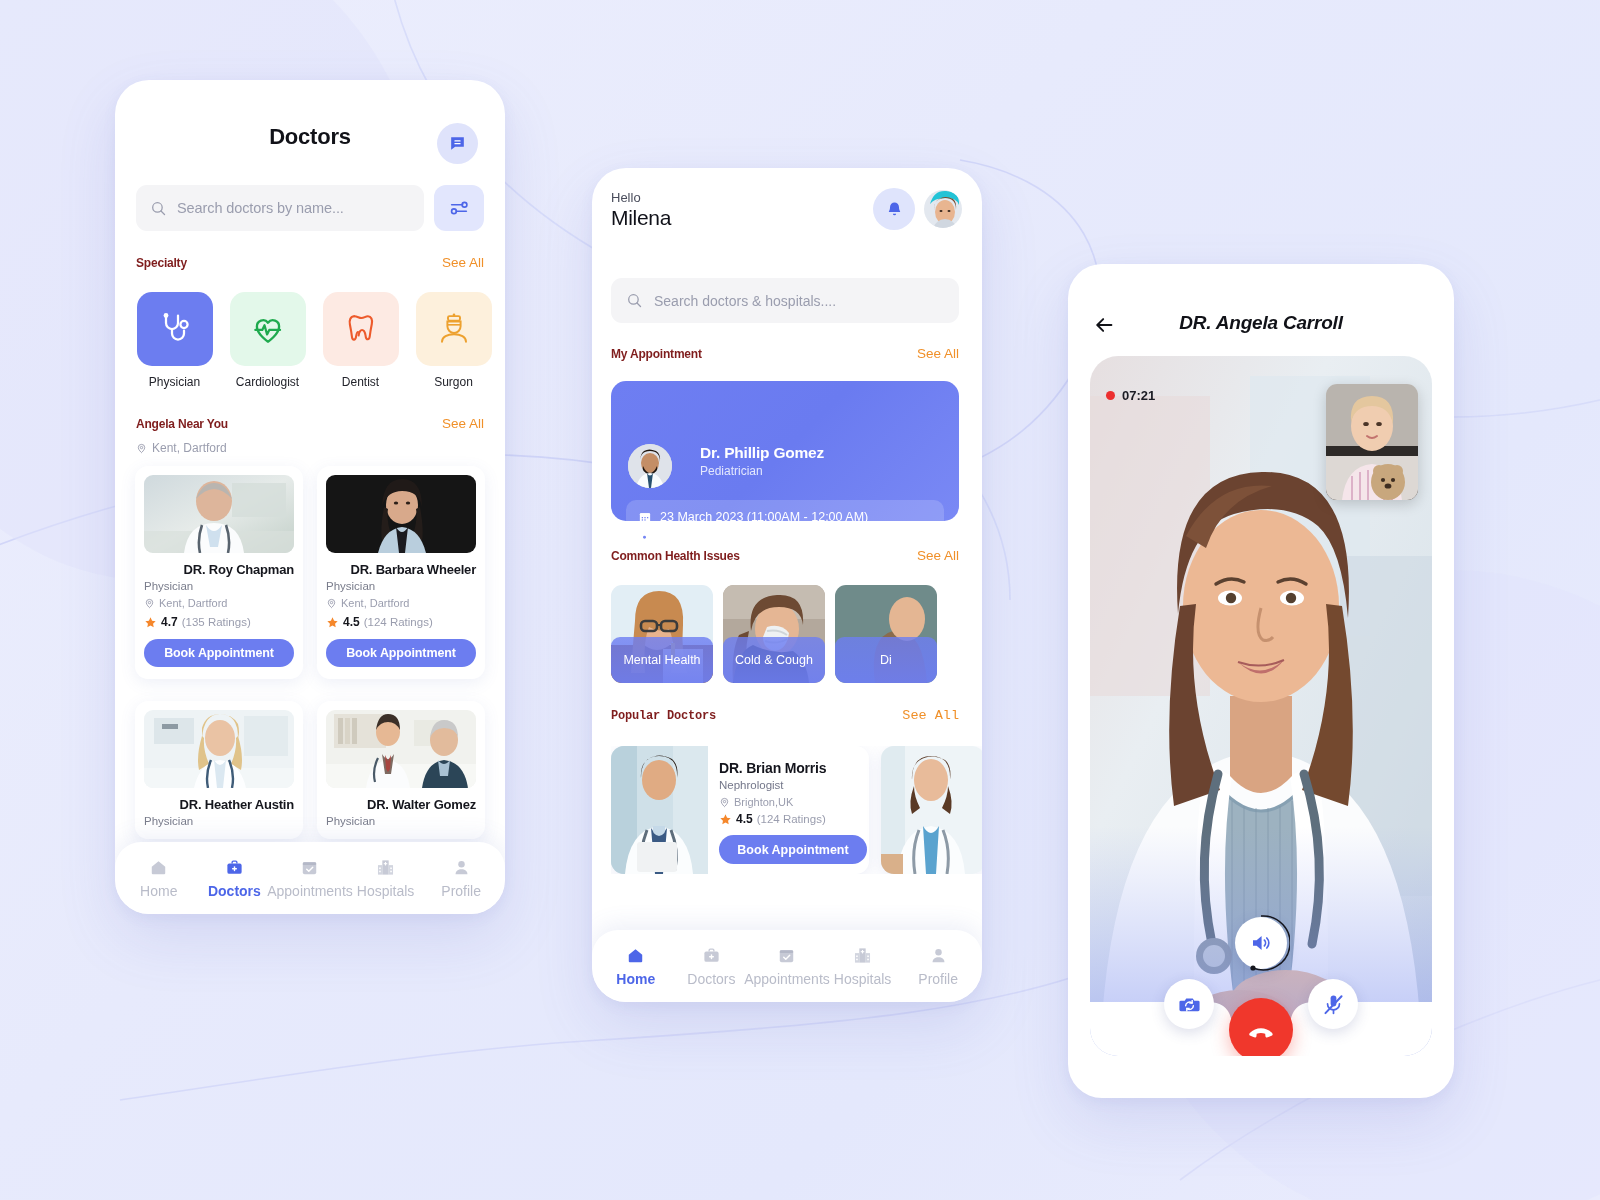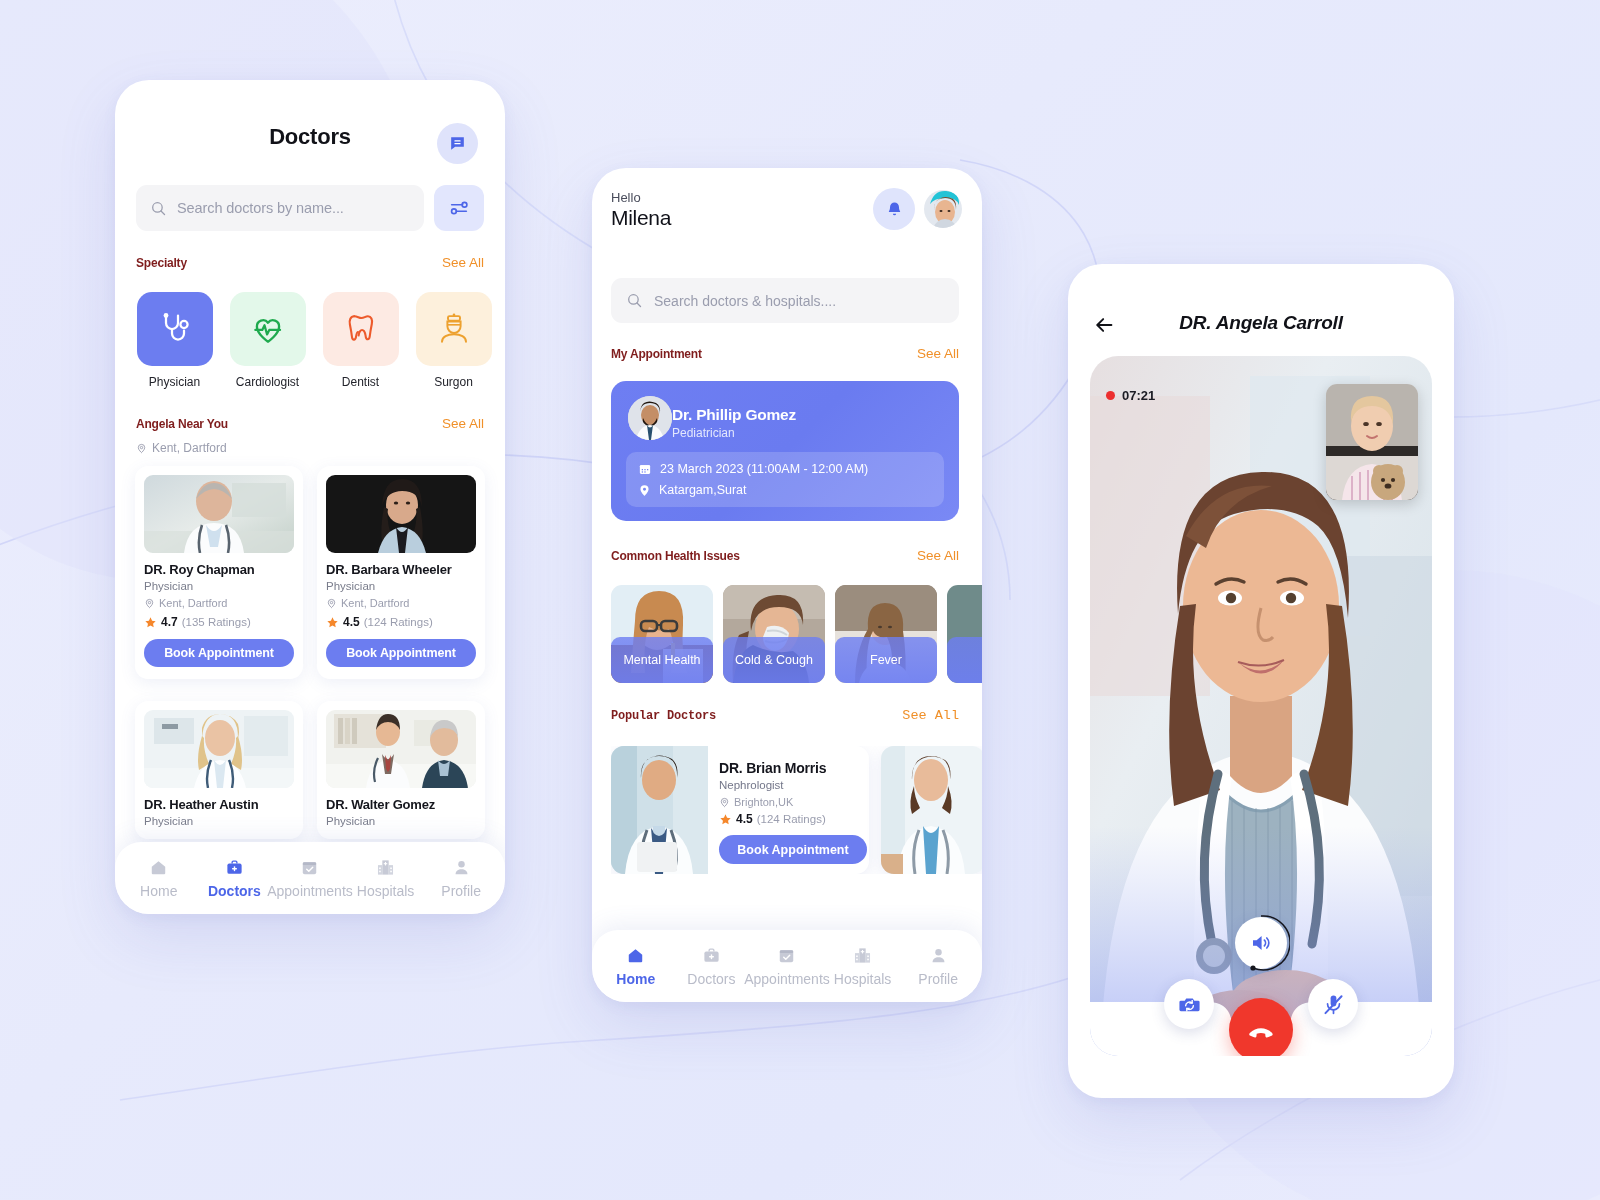--- a/index.html
+++ b/index.html
@@ -55,21 +55,21 @@
   .spec { width: 79px; display: flex; flex-direction: column; align-items: center; gap: 9px; }
   .spec .tile { width: 76px; height: 74px; border-radius: 15px; display:flex; align-items:center; justify-content:center; }
   .spec .lbl { font-size: 12px; color: #23242c; font-weight: 500; }
 
   .doc-grid { position: absolute; left: 133px; top: 466px; width: 358px; display:flex; flex-wrap:wrap; gap: 22px 22px; }
   .doc-card {
     width: 168px; background: #fff; border-radius: 13px; padding: 9px 9px 12px 9px;
     box-shadow: 0 4px 16px rgba(92,104,190,0.10);
   }
   .doc-photo { width: 150px; height: 78px; border-radius: 9px; overflow:hidden; position: relative; }
-  .doc-name { font-size: 13px; font-weight: bold; color: #15161d; margin-top: 9px; letter-spacing: -0.2px;}
+  .doc-name { font-size: 13px; font-weight: bold; color: #15161d; margin-top: 9px; letter-spacing: -0.2px; text-align: right;}
   .doc-spec { font-size: 11.5px; color: #7a7d8c; margin-top: 3px; }
   .doc-loc { font-size: 11px; color: #9a9dae; margin-top: 5px; display:flex; align-items:center; gap:4px; }
   .doc-rate { font-size: 11.5px; margin-top: 6px; display:flex; align-items:center; gap:4px; }
   .doc-rate b { color: #15161d; font-size: 12px; }
   .doc-rate span { color: #9a9dae; }
   .book-btn {
     margin-top: 10px; width: 150px; height: 28px; border-radius: 14px;
     background: #6c7df0; color: #fff; font-size: 12.5px; font-weight: 600;
     display:flex; align-items:center; justify-content:center; border: none; letter-spacing:-0.1px;
   }
@@ -96,21 +96,21 @@
   .bell-btn { position:absolute; right: 67px; top: 20px; width: 42px; height: 42px; border-radius:50%;
               background:#dfe4fc; display:flex; align-items:center; justify-content:center; }
   .avatar-hd { position:absolute; right: 18px; top: 20px; width: 42px; height: 42px; border-radius:50%;
                overflow:hidden; border: 2px solid #fff; }
   .p2-search { position:absolute; left: 19px; top: 110px; width: 348px; height: 45px; background:#f4f4f6;
                border-radius: 11px; display:flex; align-items:center; padding: 0 15px; gap: 11px; }
   .p2-search .ph { font-size: 14px; color:#9a9dae; }
 
   .appt-card { position:absolute; left: 19px; top: 213px; width: 348px; height: 140px;
                border-radius: 15px; background: linear-gradient(135deg,#6e7ef2 0%,#6a7bf0 50%,#7a89f5 100%); }
-  .appt-top { display:flex; align-items:flex-end; gap: 0; padding: 15px 0 0 17px; }
+  .appt-top { display:flex; align-items:flex-start; gap: 28px; padding: 15px 0 0 17px; margin-top: 48px; }
   .appt-ava { width: 44px; height: 44px; border-radius:50%; overflow:hidden; background:#d8dce6; }
   .appt-dn { color:#fff; font-size: 15.5px; font-weight: bold; letter-spacing:-0.2px; }
   .appt-ds { color: #e3e7fd; font-size: 12px; margin-top: 2px; }
   .appt-info { margin: 12px 15px 0 15px; background: rgba(255,255,255,0.17); border-radius: 10px;
                padding: 10px 12px; display:flex; flex-direction:column; gap: 7px; }
   .appt-line { display:flex; align-items:center; gap: 8px; color:#fff; font-size: 12.5px; }
 
   .issues-row { position:absolute; left: 19px; top: 588px; display:flex; gap: 10px; width: 372px; overflow:hidden; }
   .issue { width: 102px; height: 98px; border-radius: 11px; position: relative; overflow:hidden; flex: 0 0 auto; }
   .issue .cap { position:absolute; left:0; bottom:0; width:100%; height: 46px;
@@ -539,33 +539,20 @@
         <path d="M26 46 q-6 26 0 52 h-16 q-2 -32 6 -48z" fill="#6d4a33"></path>
         <path d="M10 98 q4 -32 20 -38 q20 10 40 6 q14 10 16 32z" fill="#2a2a2e"></path>
         <path d="M44 42 q14 -4 22 6 q-2 16 -14 18 q-12 -2 -12 -14z" fill="#eef1f3"></path>
         <path d="M44 46 q12 -2 20 4" fill="none" stroke="#cfd5d9" stroke-width="2"></path>
         <path d="M42 56 q12 4 22 -2" fill="none" stroke="#cfd5d9" stroke-width="2"></path>
       </svg>
       <div class="cap">Cold &amp; Cough</div>
     </div>
     <div class="issue">
       <svg width="102" height="98" viewBox="0 0 102 98" preserveAspectRatio="none">
-        <rect width="102" height="98" fill="#8f8173"></rect>
-        <rect x="0" y="0" width="102" height="46" fill="#9b8d7e"></rect>
-        <rect x="0" y="46" width="102" height="52" fill="#e7e2dc"></rect>
-        <ellipse cx="50" cy="42" rx="15" ry="18" fill="#e9c0a0"></ellipse>
-        <path d="M33 44 q-2 -26 17 -26 q20 0 18 28 q4 26 2 52 h-14 q4 -30 -4 -46 q-10 2 -14 -6 q-8 14 -6 52 h-12 q0 -32 13 -54z" fill="#8a6543"></path>
-        <path d="M24 98 q4 -20 26 -22 q22 2 26 22z" fill="#f2efe9"></path>
-        <ellipse cx="45" cy="42" rx="2" ry="1.3" fill="#4a3a2e"></ellipse>
-        <ellipse cx="55" cy="42" rx="2" ry="1.3" fill="#4a3a2e"></ellipse>
-      </svg>
-      <div class="cap">Fever</div>
-    </div>
-    <div class="issue">
-      <svg width="102" height="98" viewBox="0 0 102 98" preserveAspectRatio="none">
         <rect width="102" height="98" fill="#6f8b8a"></rect>
         <path d="M40 98 q-6 -46 18 -52 q30 -4 34 52z" fill="#8a6b4c"></path>
         <ellipse cx="72" cy="34" rx="18" ry="22" fill="#e4b693"></ellipse>
       </svg>
       <div class="cap">Di</div>
     </div>
   </div>
 
   <div class="sec-head" style="left:19px;top:540px;width:348px;font-family:Liberation Mono, monospace;">
     <h2>Popular Doctors</h2>

